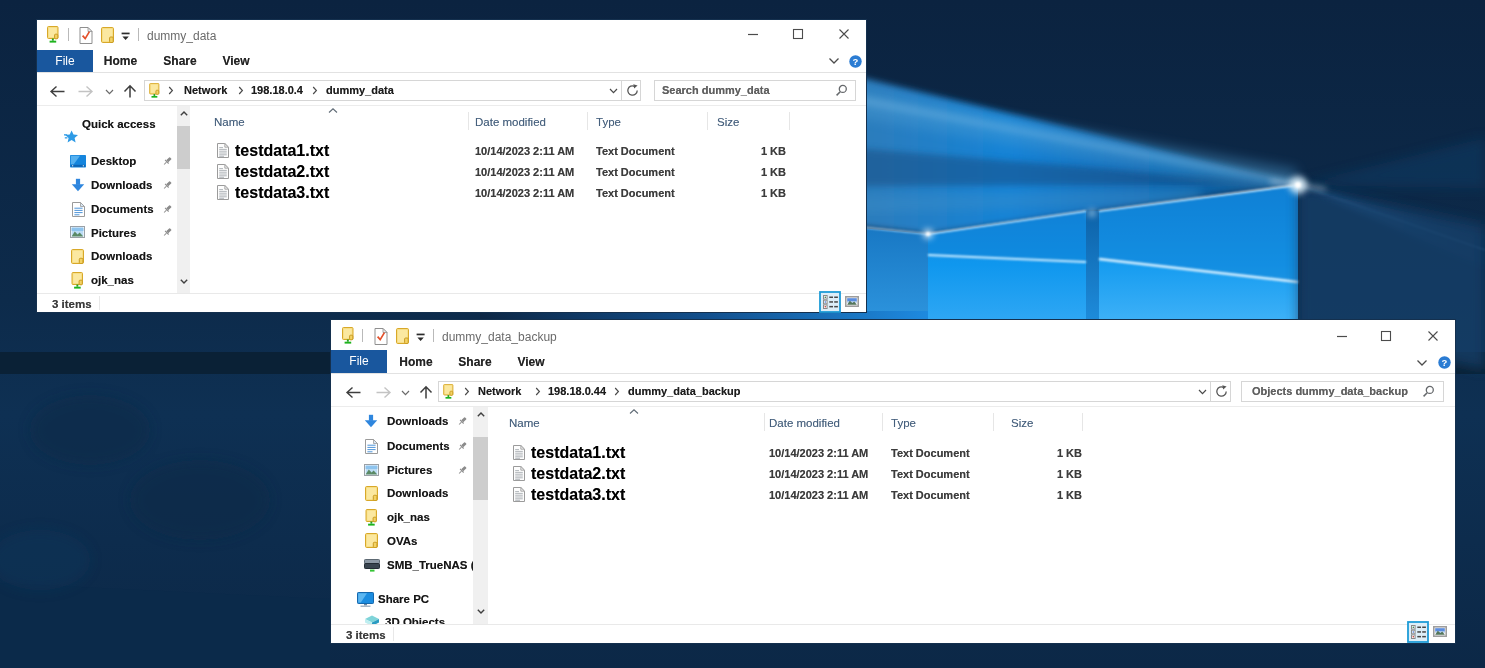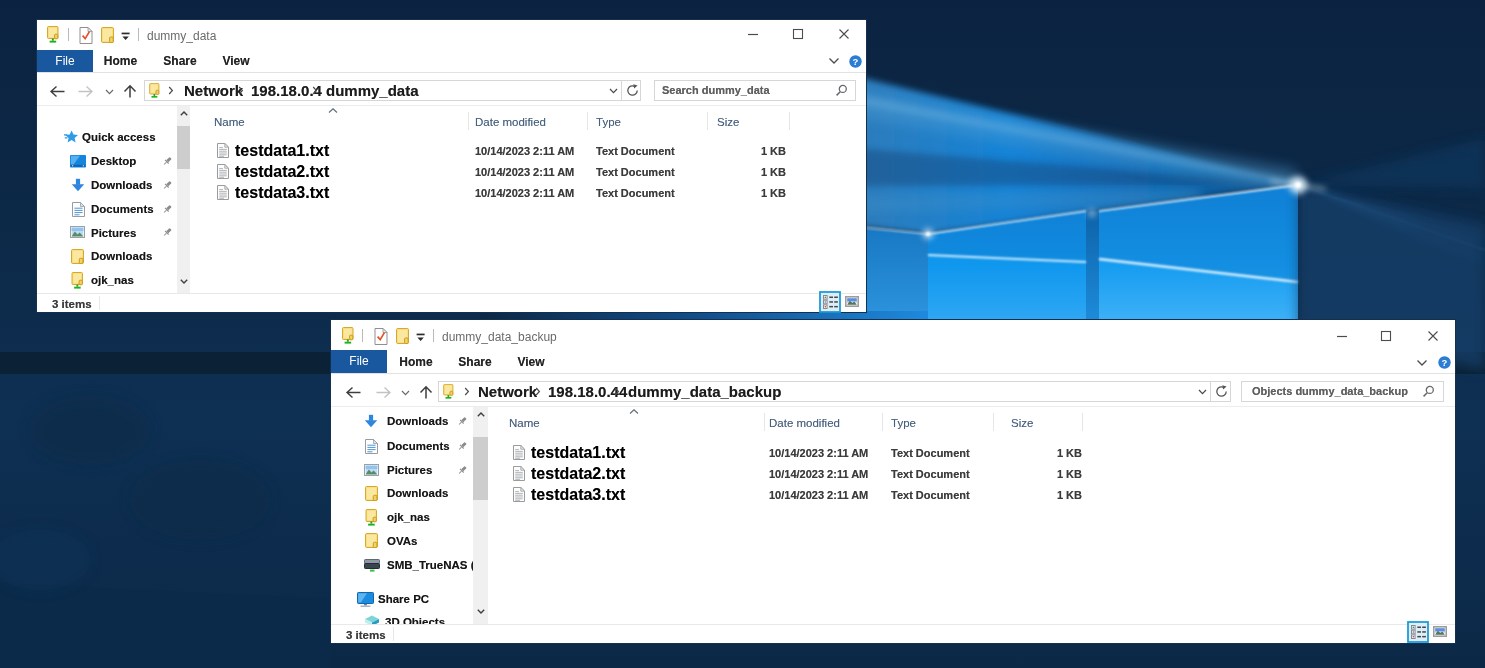--- a/index.html
+++ b/index.html
@@ -8,21 +8,21 @@
 #wall{position:absolute;left:0;top:0;}
 
 .win{position:absolute;background:#fff;border:1px solid #14304e;box-sizing:border-box;}
 .tb-title{position:absolute;font-size:12px;color:#6b6b6b;white-space:nowrap;}
 .vsep{position:absolute;width:1px;background:#b9b9b9;}
 .tabs-line{position:absolute;left:0;right:0;height:1px;background:#e2e2e2;}
 .filetab{position:absolute;background:#19579e;color:#fff;font-size:12px;text-align:center;}
 .tablbl{position:absolute;font-size:12px;color:#232323;transform:translateX(-50%);white-space:nowrap;}
 .cap{position:absolute;width:20px;height:20px;}
 .addr,.search,.refresh{position:absolute;background:#fff;border:1px solid #d6d6d6;box-sizing:border-box;}
-.crumb{position:absolute;font-size:15px;color:#1c1c1c;white-space:nowrap;}
+.crumb{position:absolute;font-size:11px;color:#1c1c1c;white-space:nowrap;}
 .srch{font-size:11px;}
 .gray{color:#5f5f5f;}
 .hdrtxt{position:absolute;font-size:11.5px;color:#46607d;white-space:nowrap;}
 .colsep{position:absolute;width:1px;background:#e6e6e6;}
 .cell{position:absolute;font-size:11px;color:#1e1e1e;white-space:nowrap;}
 .fname{font-size:16px;color:#000;}
 .navtxt{position:absolute;font-size:11.5px;color:#161616;white-space:nowrap;}
 .sb-track{position:absolute;background:#f0f0f0;}
 .sb-thumb{position:absolute;background:#cdcdcd;}
 .status{position:absolute;font-size:11.5px;color:#3a3a3a;}
@@ -231,21 +231,21 @@
       <circle cx="7.8" cy="4.9" r="3.5" fill="none" stroke="#66696c" stroke-width="1.3"></circle>
       <line x1="5.2" y1="7.8" x2="1.6" y2="11.4" stroke="#66696c" stroke-width="1.5"></line>
     </svg>
  <div class="tabs-line" style="top:85px;background:#ececec;"></div>
 
  <svg class="icon" style="left:27px;top:110px;" width="14" height="13" viewBox="0 0 14 13">
   <polygon points="7.6,0.4 9.5,4.4 14,4.9 10.6,7.9 11.6,12.4 7.6,10.1 3.6,12.4 4.6,7.9 1.2,4.9 5.7,4.4" fill="#2e9be6"></polygon>
   <rect x="0" y="4.2" width="3.2" height="1.3" fill="#2e9be6"></rect>
   <rect x="0.8" y="7.2" width="2.6" height="1.3" fill="#2e9be6"></rect>
  </svg>
- <div class="navtxt" style="left:45px;top:109px;height:16px;line-height:16px;">Quick access</div>
+ <div class="navtxt" style="left:45px;top:96px;height:16px;line-height:16px;">Quick access</div>
  <svg class="icon" style="left:33px;top:135px;" width="16" height="13" viewBox="0 0 16 13">
   <rect x="0" y="0" width="16" height="12.5" rx="0.8" fill="#1585dd"></rect>
   <polygon points="0.8,0.8 10,0.8 3.6,9.4 0.8,9.4" fill="#55b0ef"></polygon>
   <rect x="0.8" y="9.8" width="14.4" height="2" fill="#0f65b4"></rect>
   <rect x="2" y="10.3" width="1.2" height="1" fill="#e8f2fb"></rect>
   <rect x="12.8" y="10.3" width="1.2" height="1" fill="#e8f2fb"></rect>
  </svg>
  <div class="navtxt" style="left:54px;top:133px;height:16px;line-height:16px;">Desktop</div>
  <svg class="icon" style="left:125px;top:136px;" width="11" height="11" viewBox="0 0 11 11">
       <g transform="rotate(45 5.5 5)" fill="#8b8b8b">

